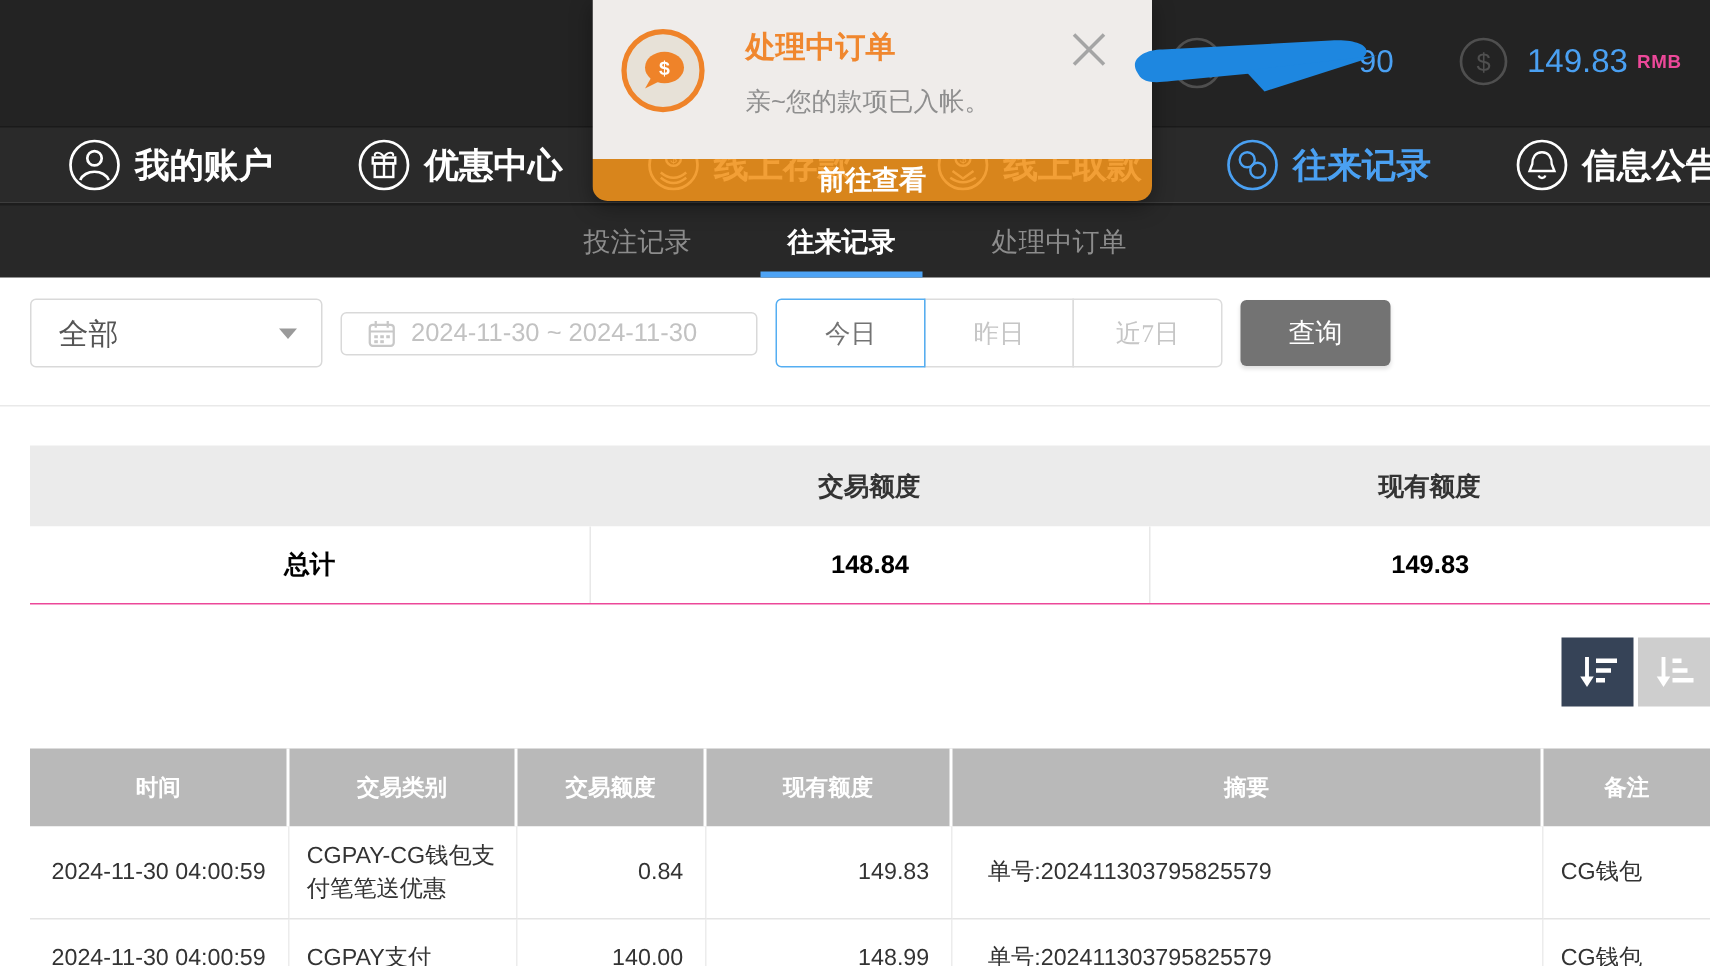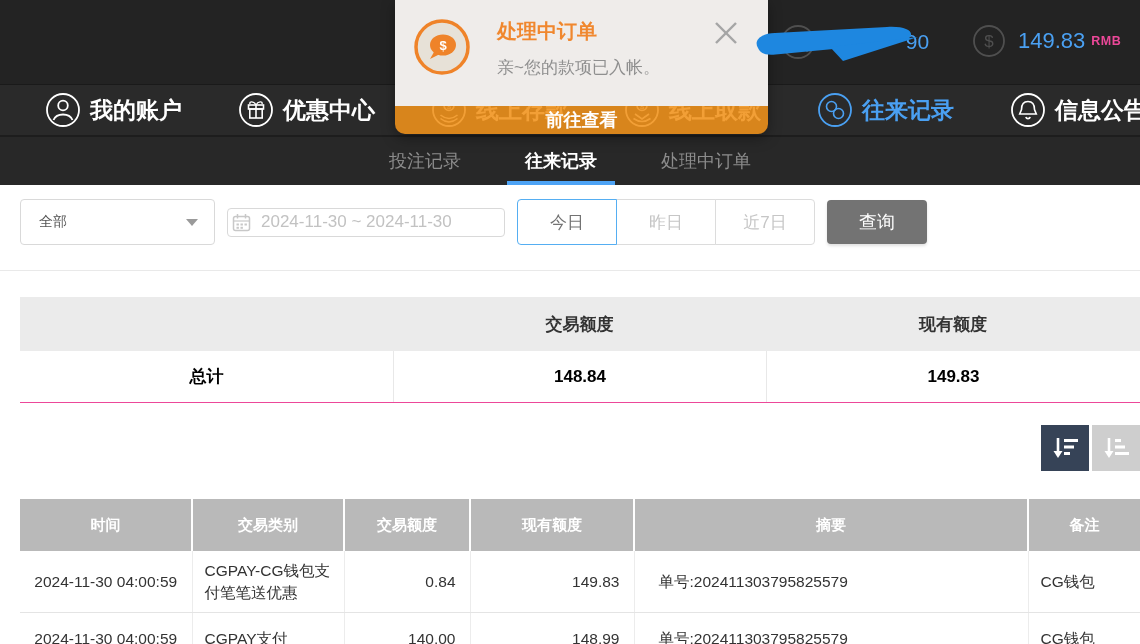--- a/index.html
+++ b/index.html
@@ -36,31 +36,31 @@
   .subtab { position:relative; display:flex; align-items:center; font-size:18px; color:#8c8c8c;
             padding:0 18px; margin:0 14px; cursor:pointer; }
   .subtab.active { color:#fff; font-weight:700; }
   .subtab.active::after { content:""; position:absolute; left:0; right:0; bottom:0; height:4px; background:#4da3f5; }
 
   
   .filter-row { display:flex; align-items:center; margin:14px 20px 0 20px; }
   .select-box { width:195px; height:46px; border:1px solid #d9d9d9; border-radius:4px;
                 display:flex; align-items:center; justify-content:space-between;
                 padding:0 16px 0 18px; cursor:pointer; background:#fff; }
-  .select-value { font-size:14px; color:#555; }
+  .select-value { font-size:20px; color:#555; }
   .caret { width:0; height:0; border-left:6px solid transparent; border-right:6px solid transparent;
            border-top:7px solid #9a9a9a; }
   .date-box { width:278px; height:29px; border:1px solid #d9d9d9; border-radius:4px; margin-left:12px;
-              display:flex; align-items:center; padding:0 4px; cursor:pointer; background:#fff; }
+              display:flex; align-items:center; padding:0 17px; cursor:pointer; background:#fff; }
   .date-value { font-size:17px; color:#c2c2c2; margin-left:10px; white-space:nowrap; }
   .quick-group { display:flex; margin-left:12px; }
   .quick-btn { width:100px; height:46px; background:#fff; border:1px solid #dcdcdc; color:#c6c6c6;
                font-size:17px; cursor:pointer; margin-left:-1px; font-family:inherit; }
   .quick-btn:first-child { margin-left:0; border-radius:4px 0 0 4px; }
-  .quick-btn:last-child { border-radius:0 4px 4px 0; }
+  .quick-btn:last-child { border-radius:0 4px 4px 0;font-family:Liberation Serif, serif; }
   .quick-btn.active { border:1px solid #55aef2; color:#737373; position:relative; z-index:2; }
   .query-btn { width:100px; height:44px; margin-left:12px; background:#737373; border:none; border-radius:4px;
                color:#fff; font-size:18px; cursor:pointer; box-shadow:0 2px 3px rgba(0,0,0,0.12);
                font-family:inherit; }
 
   .hr-divider { border:none; border-top:1px solid #e9e9e9; margin-top:25px; }
 
   
   .summary { margin:26px 0 0 20px; width:1120px; }
   .sum-head { display:flex; height:54px; background:#ebebeb; }

